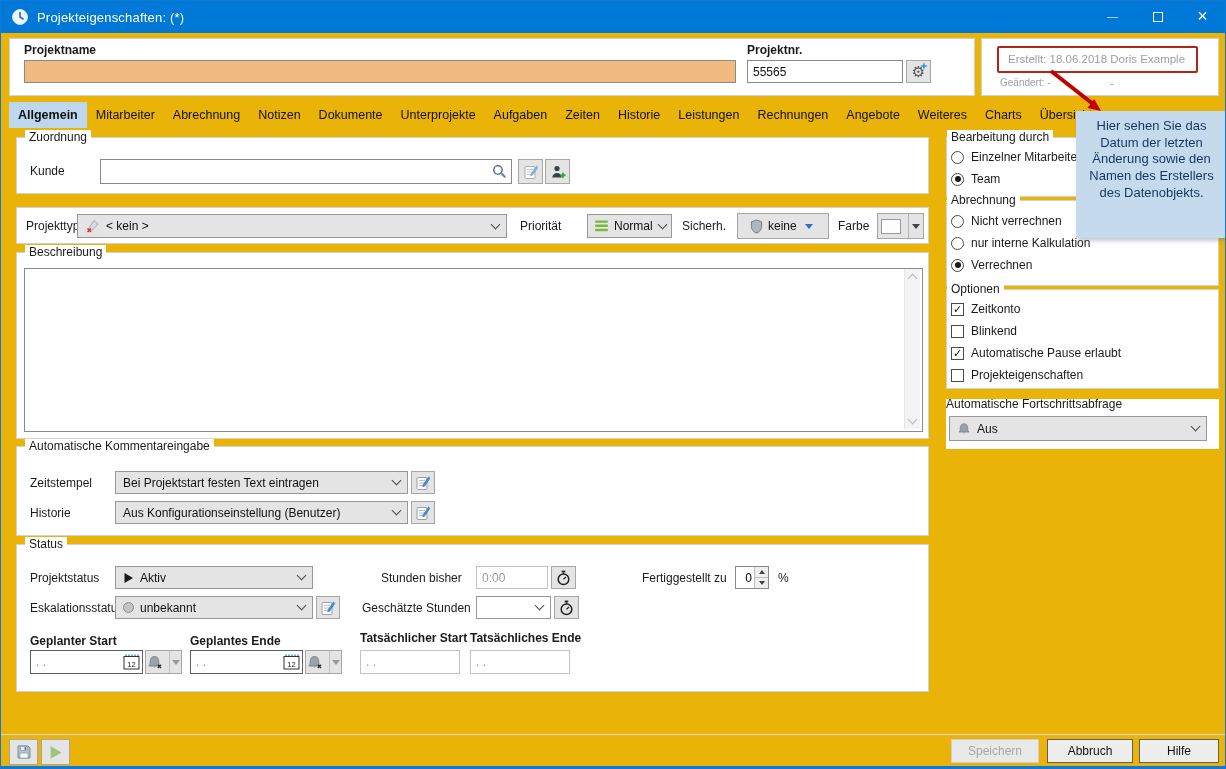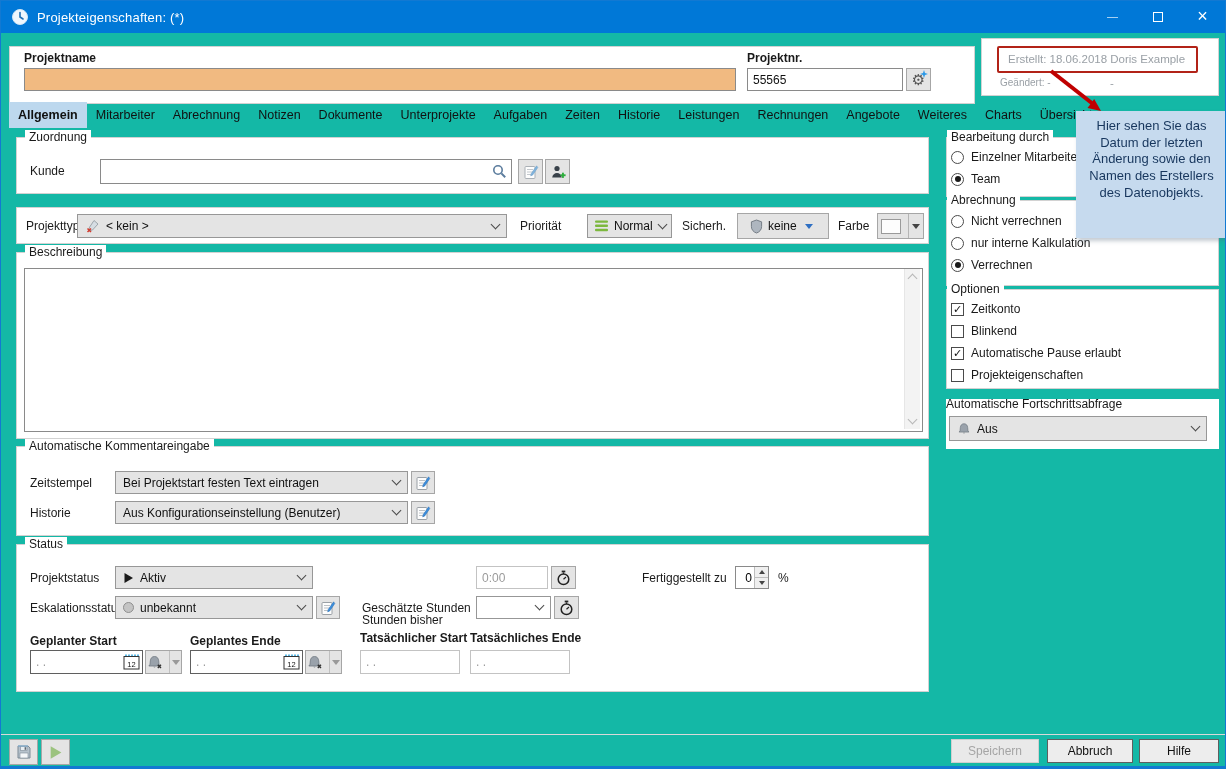--- a/index.html
+++ b/index.html
@@ -1,19 +1,19 @@
 <!DOCTYPE html>
 <html><head>
 <meta charset="utf-8">
 <style>
   * { margin:0; padding:0; box-sizing:border-box; }
   html,body { background:#dfe3e8; }
   body { font-family:"Liberation Sans","DejaVu Sans",sans-serif; }
   #window {
-    position:relative; width:1226px; height:769px; background:#14b8a6;
+    position:relative; width:1226px; height:769px; background:#eab308;
     border:1px solid #1279d2; border-bottom-width:3px; overflow:hidden;
   }
   
   .titlebar { position:absolute; left:0; top:0; right:0; height:32px; background:#0078d7;
     display:flex; align-items:center; color:#fff; }
   .titlebar .appicon { margin:0 8px 0 10px; display:flex; }
   .titlebar .ttl { font-size:13px; letter-spacing:.2px; }
   .wctrls { margin-left:auto; display:flex; height:32px; }
   .wbtn { width:45px; height:32px; display:flex; align-items:center; justify-content:center; color:#fff; font-size:15px; }
   .minline { width:11px; border-top:1.5px solid rgba(255,255,255,.65); display:block; }
@@ -94,21 +94,21 @@
         </div>
       <div class="wbtn">
           <span class="maxbox"></span>
         </div>
       <div class="wbtn">
           <span style="font-size:18px;margin-top:-2px;">×</span>
         </div>
     </div>
   </div>
 
-  <div class="gbox" style="left:8px;top:37px;width:966px;height:58px;margin-top:8px;">
+  <div class="gbox" style="left:8px;top:37px;width:966px;height:58px;">
     <span class="lbl b" style="left:14px;top:4px;">Projektname</span>
     <input class="inp" style="left: 14px; top: 21px; width: 712px; height: 23px; background: rgb(241, 186, 129);" value="">
     <span class="lbl b" style="left:737px;top:4px;">Projektnr.</span>
     <input class="inp" style="left: 737px; top: 21px; width: 156px; height: 23px;" value="55565">
     <div class="btn" style="left:896px;top:21px;width:25px;height:23px;position:absolute;">
       <span style="font-size:15px;color:#555;line-height:1;">⚙</span>
       <svg width="8" height="8" viewBox="0 0 9 9" style="position:absolute;right:2px;top:1px;">
           <path d="M4.5 0 5.6 3.4 9 4.5 5.6 5.6 4.5 9 3.4 5.6 0 4.5 3.4 3.4z" fill="#2b99e8"></path>
         </svg>
     </div>
@@ -287,21 +287,21 @@
     <span class="legend">Status</span>
 
     <span class="lbl" style="left:13px;top:26px;">Projektstatus</span>
     <div class="combo" style="left:98px;top:21px;width:198px;height:23px;">
       <svg width="11" height="12" viewBox="0 0 11 12">
           <path d="M1.5 1l8.5 5-8.5 5z" fill="#1a1a1a"></path>
         </svg>
       <span>Aktiv</span>
       <span class="chev"></span>
     </div>
-    <span class="lbl" style="left:345px;top:26px;margin-top:42px;">Stunden bisher</span>
+    <span class="lbl" style="left:364px;top:26px;">Stunden bisher</span>
     <input class="inp dis" style="left: 459px; top: 21px; width: 72px; height: 23px;" placeholder="0:00">
     <div class="btn" style="left:534px;top:21px;width:25px;height:23px;">
       <svg width="15" height="16" viewBox="0 0 15 16">
           <rect x="5.7" y="0.6" width="3.6" height="1.8" fill="#222"></rect>
           <line x1="7.5" y1="2.4" x2="7.5" y2="4" stroke="#222" stroke-width="1.2"></line>
           <circle cx="7.5" cy="9.3" r="5.3" fill="none" stroke="#222" stroke-width="1.5"></circle>
           <line x1="7.5" y1="9.3" x2="10" y2="7" stroke="#222" stroke-width="1.2"></line>
         </svg>
     </div>
     <span class="lbl" style="left:625px;top:26px;">Fertiggestellt zu</span>

